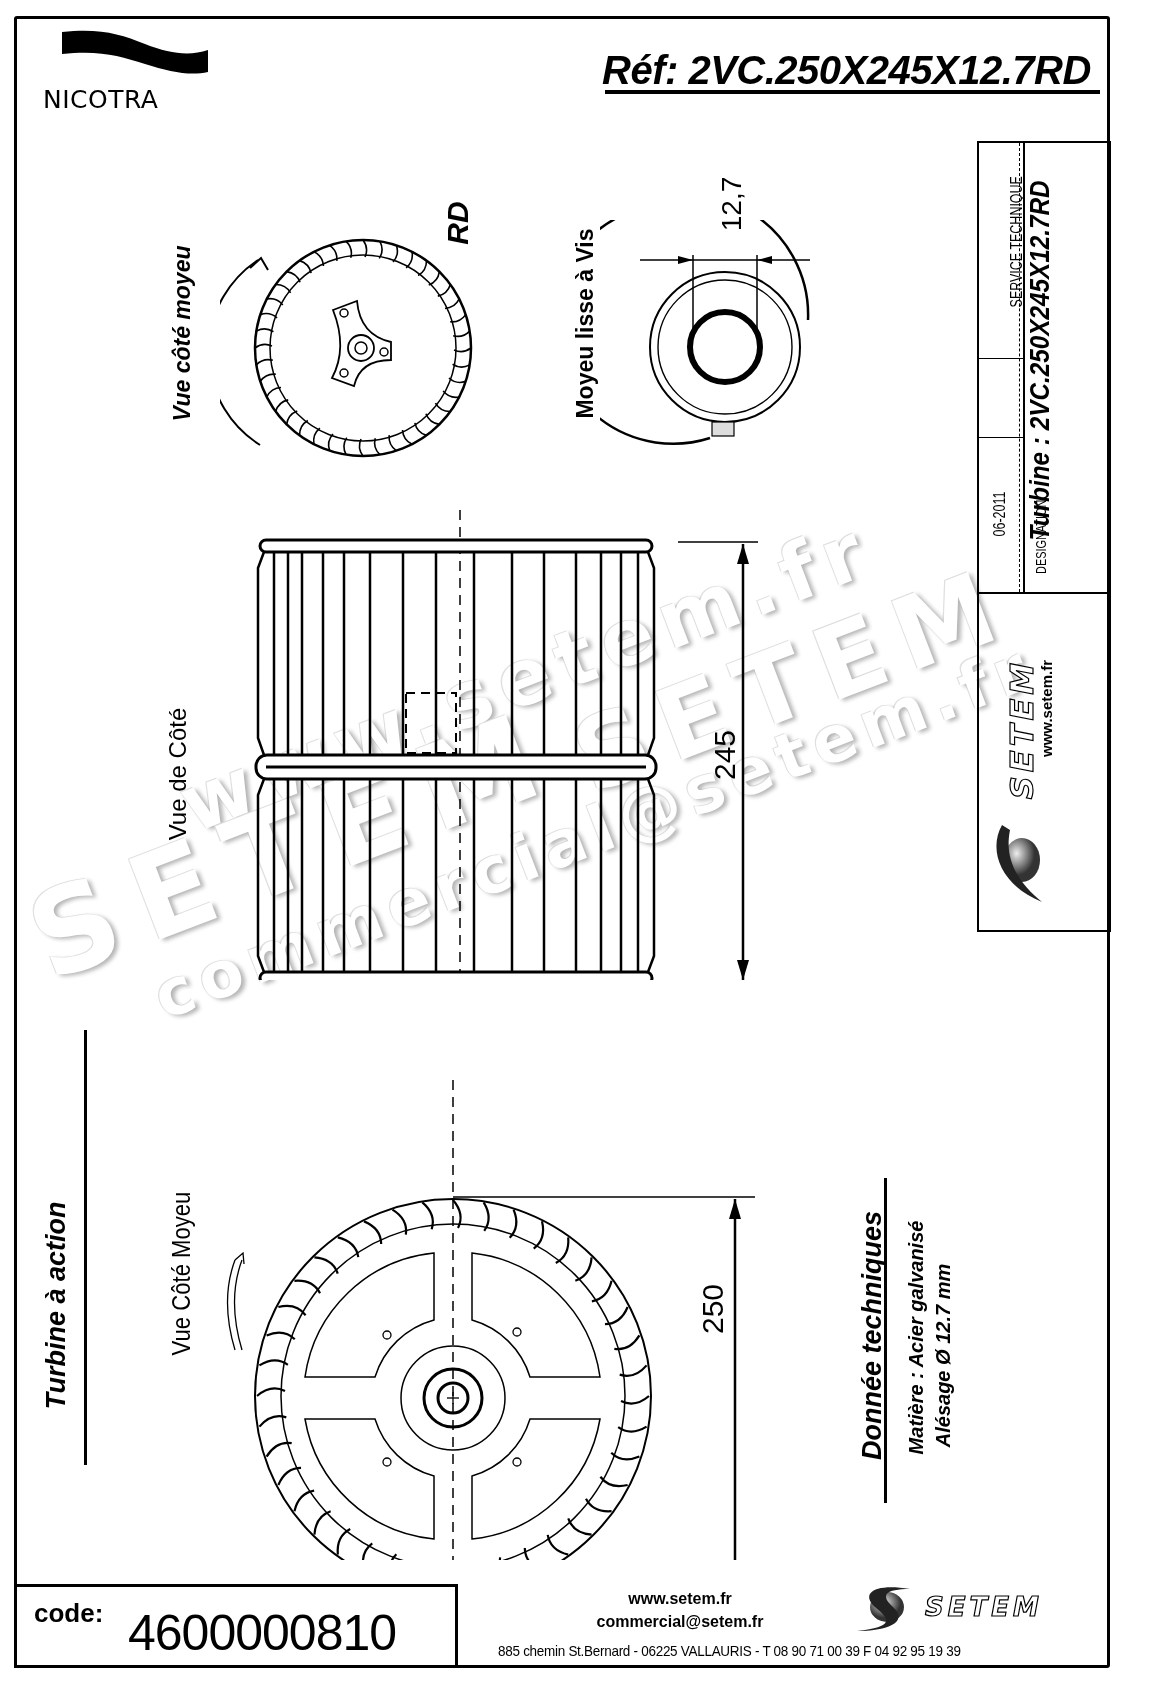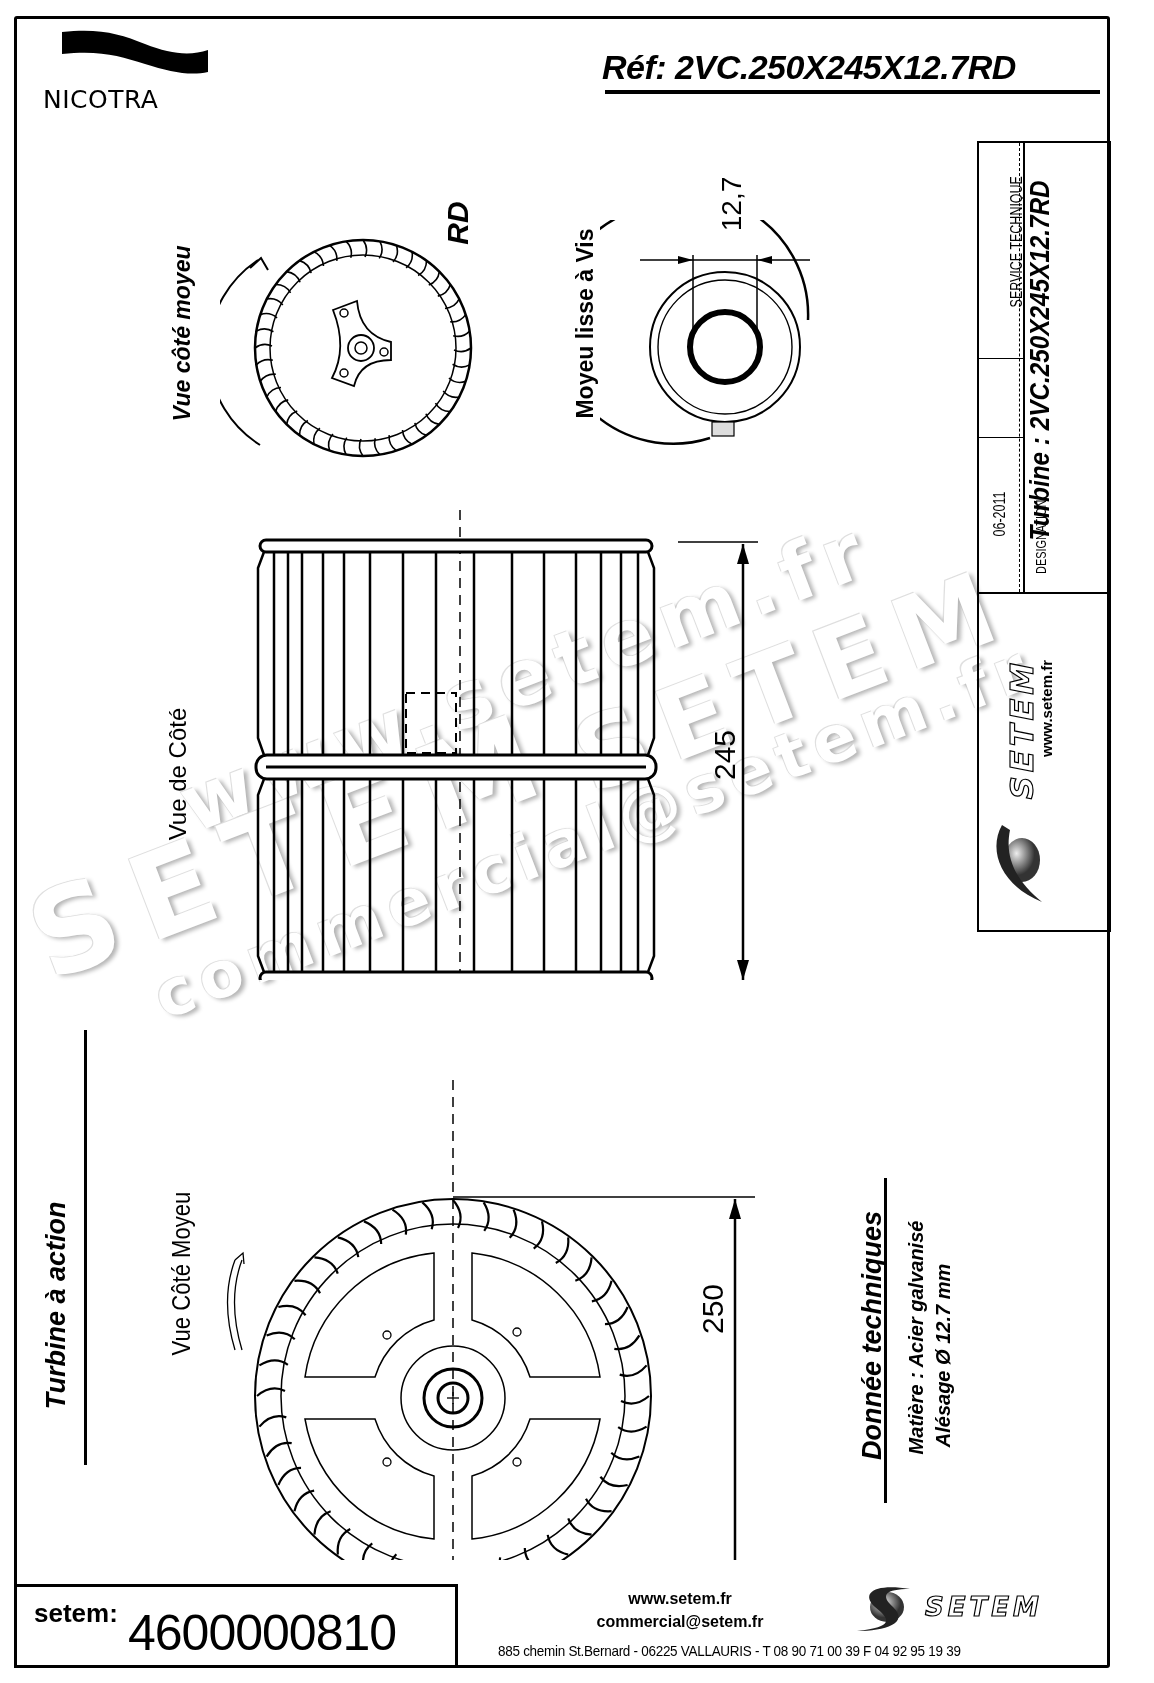--- a/index.html
+++ b/index.html
@@ -5,21 +5,21 @@
   html, body { margin: 0; padding: 0; background: #ffffff; }
   body { width: 1154px; height: 1683px; position: relative; overflow: hidden;
          font-family: "Liberation Sans", sans-serif; color: #000; }
   .frame { position: absolute; left: 14px; top: 16px; width: 1096px; height: 1652px;
            border: 3px solid #000; border-radius: 3px; box-sizing: border-box; }
   .abs { position: absolute; }
   .rot { position: absolute; transform-origin: center center; white-space: nowrap; }
   .logo-text { position: absolute; left: 43px; top: 78px; font-weight: normal; font-size: 25px;
                letter-spacing: 0.5px; font-family: "DejaVu Sans", sans-serif; margin-top: 7px; }
   .ref-title { position: absolute; left: 602px; top: 48px; font-weight: bold; font-style: italic;
-               font-size: 34px; letter-spacing: -0.5px; }
+               font-size: 40px; letter-spacing: -0.5px; }
   .ref-underline { position: absolute; left: 605px; top: 90px; width: 495px; height: 4px; background: #000; }
   .cartouche { position: absolute; left: 977px; top: 141px; width: 134px; height: 791px;
                border: 2px solid #000; box-sizing: border-box; }
   .cart-vline { position: absolute; left: 1023px; top: 141px; width: 2px; height: 451px; background:#000; }
   .cart-hline { position: absolute; left: 977px; top: 592px; width: 134px; height: 2px; background:#000; }
   .cart-dash { position: absolute; left: 1019px; top: 143px; width: 0; height: 449px;
                border-left: 1.5px dashed #000; }
   .cart-seg1 { position: absolute; left: 977px; top: 358px; width: 46px; height: 1px; background:#000; }
   .cart-seg2 { position: absolute; left: 977px; top: 437px; width: 46px; height: 1px; background:#000; }
   .small-cond { font-size: 16px; transform: rotate(-90deg) scaleX(0.78); }
@@ -284,21 +284,21 @@
   <path d="M514,489 L520,509 L526,489 Z" fill="#000"></path>
 </svg>
 <div class="rot" style="left:688px; top:1292px; font-size:30px; transform:rotate(-90deg);">250</div>
 
 <div class="abs" style="left:884px; top:1178px; width:3px; height:325px; background:#000;"></div>
 <div class="rot" style="left:748px; top:1320px; font-size:27px; font-weight:bold; font-style:italic; transform:rotate(-90deg);">Donnée techniques</div>
 <div class="rot" style="left:800px; top:1326px; font-size:20px; font-weight:bold; font-style:italic; transform:rotate(-90deg);">Matière : Acier galvanisé</div>
 <div class="rot" style="left:852px; top:1344px; font-size:20px; font-weight:bold; font-style:italic; transform:rotate(-90deg);">Alésage Ø 12.7 mm</div>
 
 <div class="code-box"></div>
-<div class="code-label">setem:</div>
+<div class="code-label">code:</div>
 <div class="code-value">4600000810</div>
 <div class="foot-web">www.setem.fr</div>
 <div class="foot-mail">commercial@setem.fr</div>
 <svg class="abs" style="left:855px; top:1583px;" width="58" height="50">
   <defs>
       <radialGradient id="g2" cx="40%" cy="35%">
         <stop offset="0" stop-color="#eee"></stop>
         <stop offset="1" stop-color="#333"></stop>
       </radialGradient>
     </defs>

